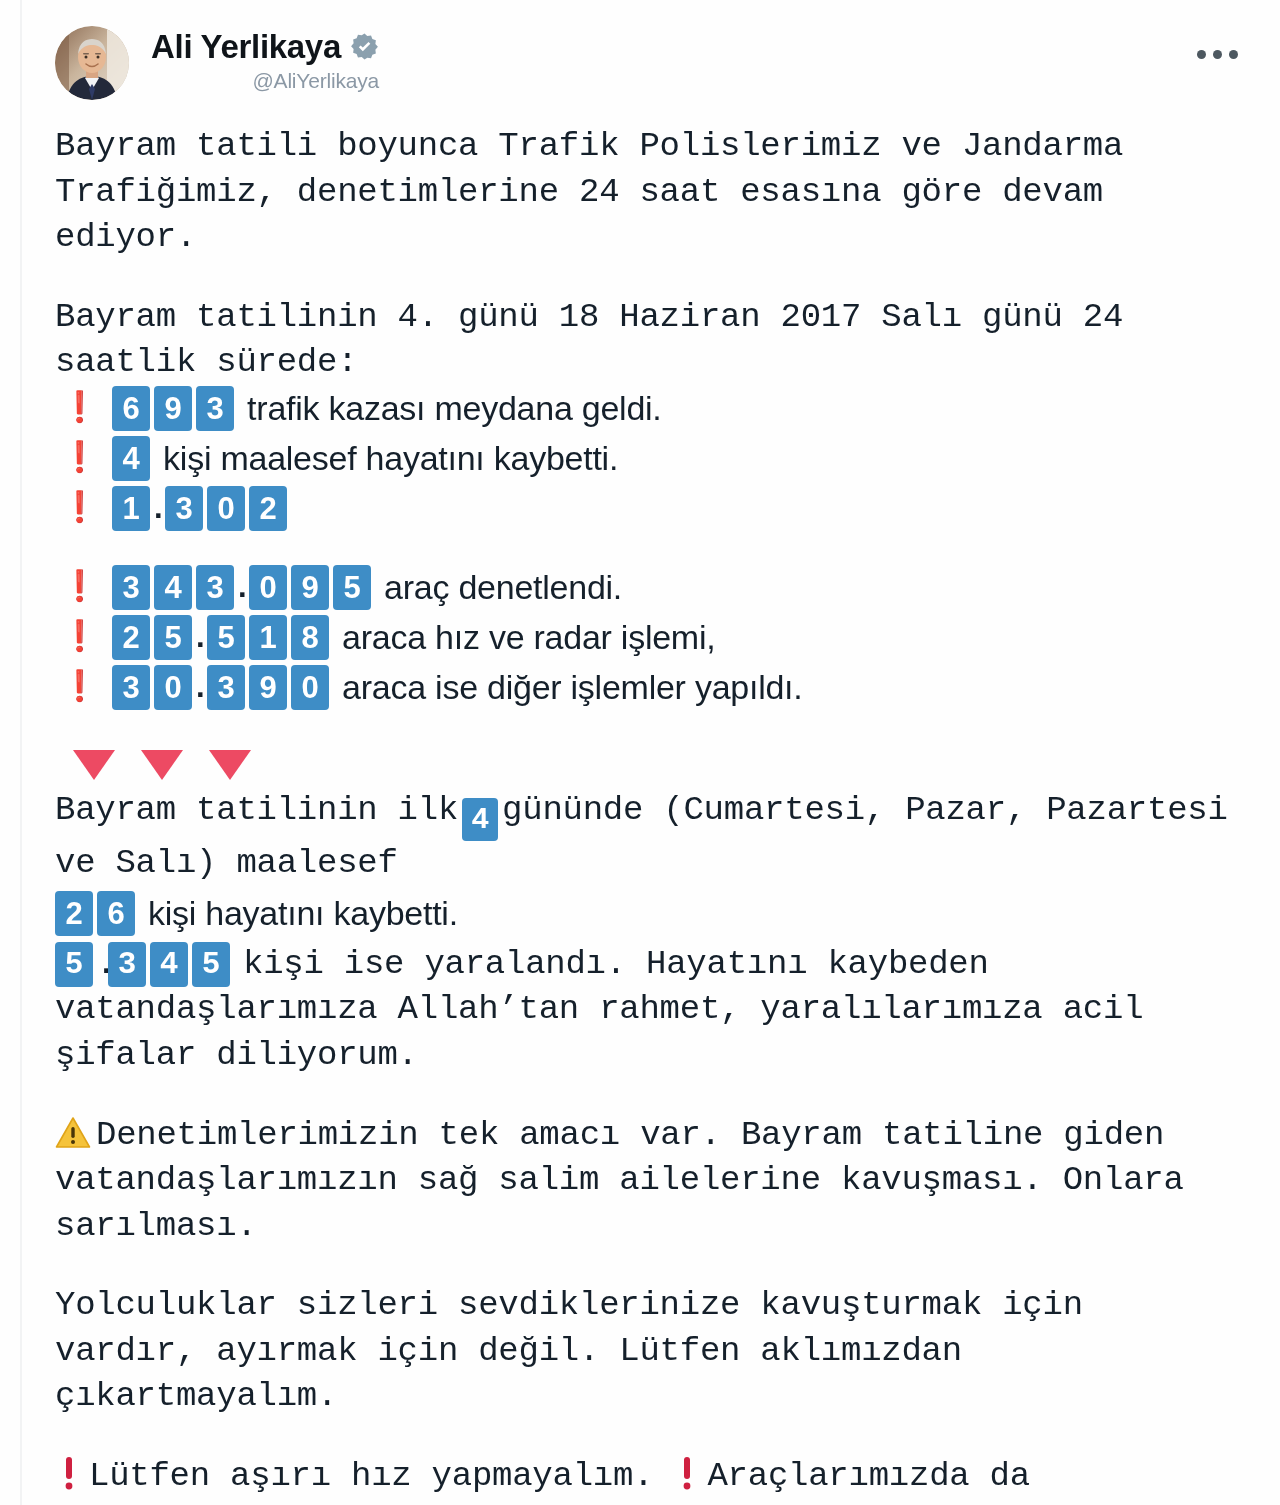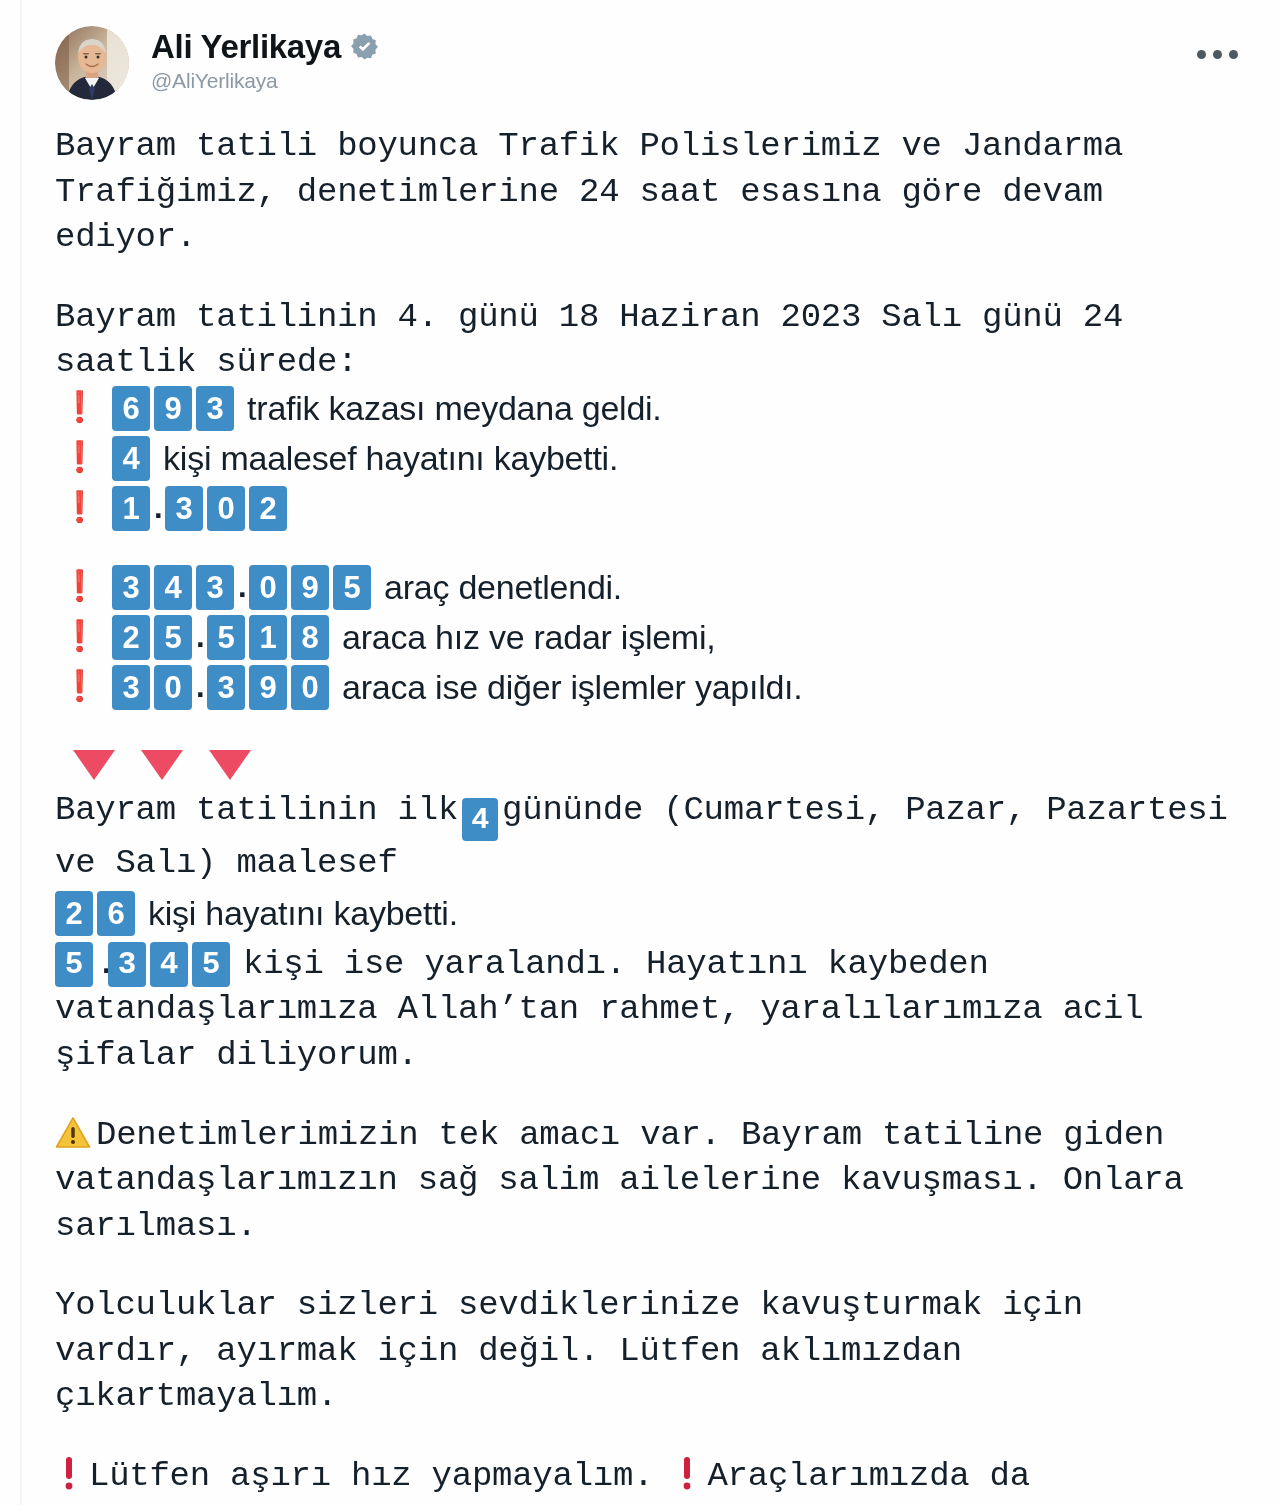--- a/index.html
+++ b/index.html
@@ -54,20 +54,21 @@
     background: #d8cfc4;
   }
   .avatar svg { display: block; width: 74px; height: 74px; }
 
   .identity {
     margin-left: 22px;
     display: flex;
     flex-direction: column;
     justify-content: center;
     padding-top: 2px;
+    text-align: right;
   }
   .display-name-row {
     display: flex;
     align-items: center;
     gap: 9px;
     height: 44px;
   }
   .display-name {
     font-size: 33px;
     font-weight: bold;
@@ -292,21 +293,21 @@
       <i></i>
       <i></i>
       <i></i>
     </div>
   </div>
 
   <div class="tweet-body">
 
     <p class="para">Bayram tatili boyunca Trafik Polislerimiz ve Jandarma Trafiğimiz, denetimlerine 24 saat esasına göre devam ediyor.</p>
 
-    <p class="para tight">Bayram tatilinin 4. günü 18 Haziran 2023 Salı günü 24 saatlik sürede:</p>
+    <p class="para tight">Bayram tatilinin 4. günü 18 Haziran 2017 Salı günü 24 saatlik sürede:</p>
 
     <div class="stat-block" id="daily-stats">
         <div class="stat-line">
           <span class="bang" style="color: rgb(215, 33, 60); font-size: 30px;">❗</span>
           <span class="digits">
             <span class="digit" style="background: rgb(62, 141, 198);">6</span>
             <span class="digit" style="background: rgb(62, 141, 198);">9</span>
             <span class="digit" style="background: rgb(62, 141, 198);">3</span>
           </span>
           <span class="stat-text">trafik kazası meydana geldi.</span>

